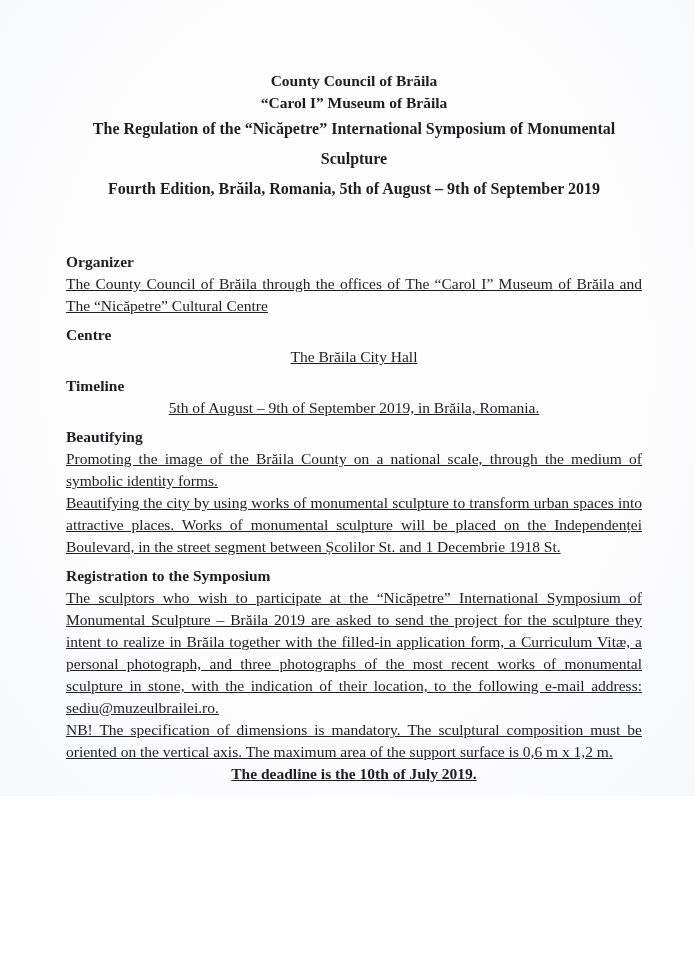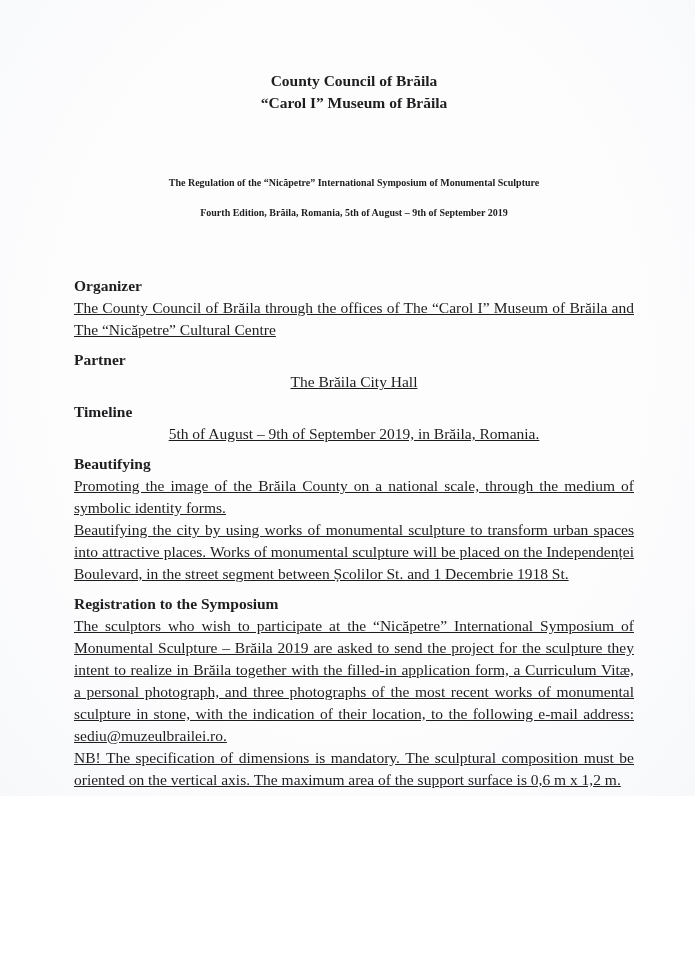--- a/index.html
+++ b/index.html
@@ -25,28 +25,27 @@
   }
   .doc-header {
     text-align: center;
     font-weight: bold;
     font-size: 15.5px;
     line-height: 22px;
   }
   .doc-title {
     text-align: center;
     font-weight: bold;
-    font-size: 10px;
+    font-size: 16px;
     line-height: 30px;
-    margin-top: 54px;
   }
   .sections {
     margin-top: 47px;
   }
-  .section { margin: 8px; }
+  .section { margin: 0; }
   .section + .section { margin-top: 7px; }
   .section h3 {
     font-size: 15.5px;
     font-weight: bold;
     line-height: 22px;
     margin: 0;
   }
   .section p {
     font-size: 15.5px;
     line-height: 22px;
@@ -79,21 +78,21 @@
     </div>
 
     <div class="sections">
 
       <div class="section">
         <h3>Organizer</h3>
         <p>The County Council of Brăila through the offices of The “Carol I” Museum of Brăila and The “Nicăpetre” Cultural Centre</p>
       </div>
 
       <div class="section">
-        <h3>Partner</h3>
+        <h3>Centre</h3>
         <p class="no-justify">The Brăila City Hall</p>
       </div>
 
       <div class="section">
         <h3>Timeline</h3>
         <p class="no-justify">5th of August – 9th of September 2019, in Brăila, Romania.</p>
       </div>
 
       <div class="section">
         <h3>Beautifying</h3>

